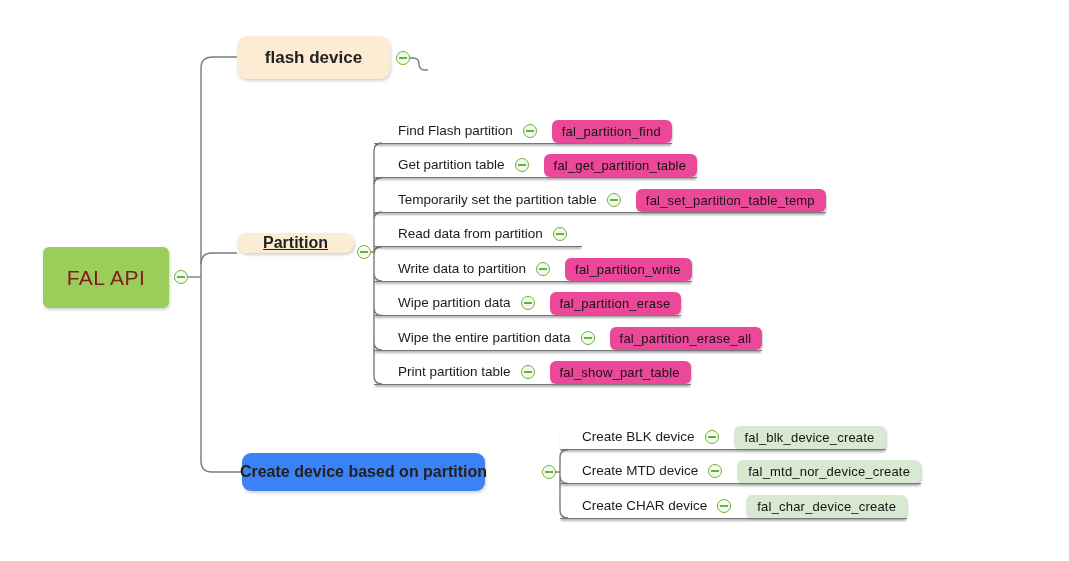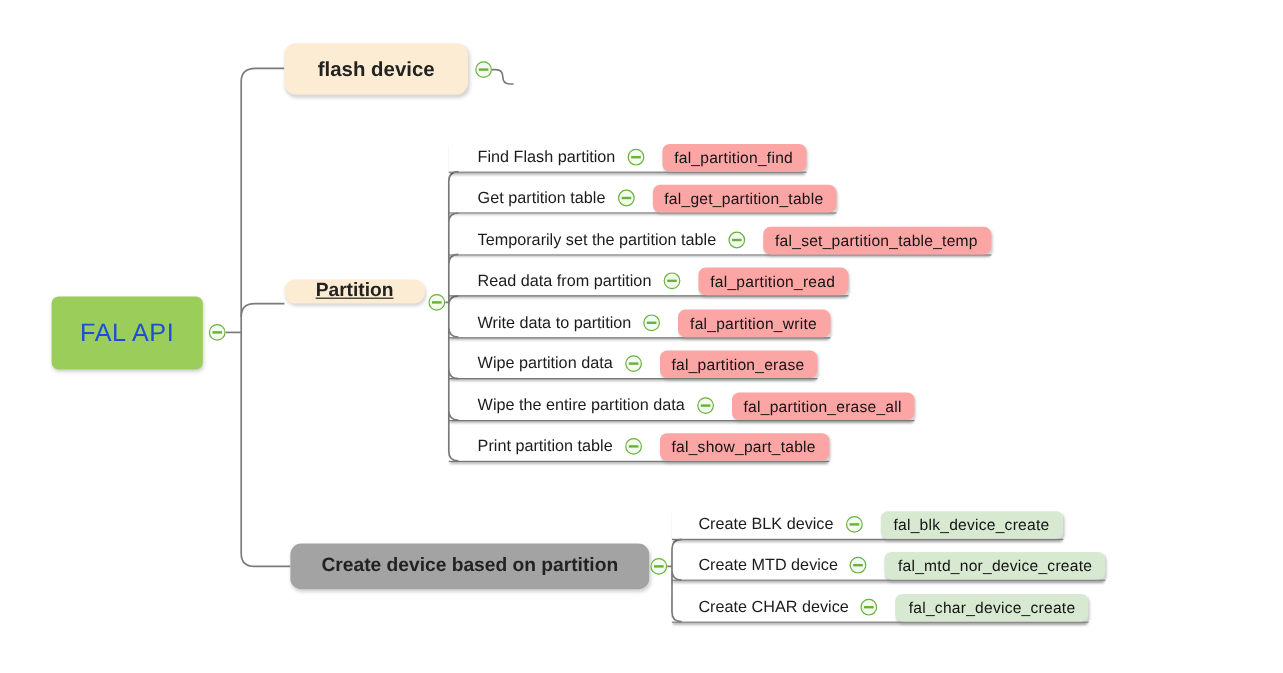--- a/index.html
+++ b/index.html
@@ -5,38 +5,38 @@
   html,body{margin:0;padding:0;background:#fff;}
   *{box-sizing:border-box;}
   .canvas{position:relative;width:1069px;height:561px;background:#ffffff;overflow:hidden;
           font-family:"Liberation Sans","DejaVu Sans",sans-serif;}
   svg.wires{position:absolute;left:0;top:0;pointer-events:none;}
 
   
   .nodebox{position:absolute;display:flex;align-items:center;justify-content:center;
            white-space:nowrap;color:#222;box-shadow:1px 2px 3px rgba(140,140,140,.38);}
   #root-box{left:43px;top:247px;width:126px;height:61px;background:#9bcd5b;border-radius:6px;
-            color:#1d4ed8;font-size:21px;font-weight:500;letter-spacing:.5px;}
+            color:#7f1d1d;font-size:21px;font-weight:500;letter-spacing:.5px;}
   #b-flash{left:237px;top:36px;width:153px;height:43px;background:#fcecd4;border-radius:10px;
            font-size:17px;font-weight:600;}
   #b-partition{left:237px;top:233px;width:117px;height:20px;background:#fcecd4;border-radius:9px;
            font-size:16px;font-weight:600;text-decoration:underline;}
-  #b-create{left:242px;top:453px;width:299px;height:38px;background:#a3a3a3;border-radius:9px;
+  #b-create{left:242px;top:453px;width:243px;height:38px;background:#3b82f6;border-radius:9px;
            font-size:16px;font-weight:600;}
 
   
   .row{position:absolute;display:flex;align-items:flex-end;height:26px;
        border-bottom:1.5px solid #767676;box-shadow:0 2.5px 2px -1px rgba(0,0,0,.28);}
   .row .lbl{font-size:13.5px;color:#1b1b1b;margin-bottom:5px;white-space:nowrap;}
   .row .micon{margin:0 15px 5px 10px;}
   .api{align-self:flex-end;font-size:13px;letter-spacing:.2px;color:#141414;
        padding:4px 11px 4px;border-radius:6px;white-space:nowrap;
        box-shadow:1px 2px 2px rgba(130,130,130,.35);}
   .api-orange{background:#eb9e68;}
-  .api-pink{background:#fca5a5;padding-left:10px;}
+  .api-pink{background:#ec4899;padding-left:10px;}
   .api-green{background:#d7e9d0;}
 
   
   #r-find{left:419px;top:45px;padding-left:13px;}
   .p-row{left:374px;padding-left:24px;}
   #p0{top:118px;} #p1{top:152px;} #p2{top:187px;} #p3{top:221px;}
   #p4{top:256px;} #p5{top:290px;align-items:flex-end;} #p6{top:325px;} #p7{top:359px;}
   .c-row{left:560px;padding-left:22px;}
   #c0{top:424px;} #c1{top:458px;} #c2{top:493px;}
 
@@ -111,21 +111,20 @@
     <span class="api api-pink">fal_get_partition_table</span>
   </div>
   <div class="row p-row" id="p2">
     <span class="lbl">Temporarily set the partition table</span>
     <span class="micon"></span>
     <span class="api api-pink">fal_set_partition_table_temp</span>
   </div>
   <div class="row p-row" id="p3">
     <span class="lbl">Read data from partition</span>
     <span class="micon"></span>
-    <span class="api api-pink">fal_partition_read</span>
   </div>
   <div class="row p-row" id="p4">
     <span class="lbl">Write data to partition</span>
     <span class="micon"></span>
     <span class="api api-pink">fal_partition_write</span>
   </div>
   <div class="row p-row" id="p5">
     <span class="lbl">Wipe partition data</span>
     <span class="micon"></span>
     <span class="api api-pink">fal_partition_erase</span>

